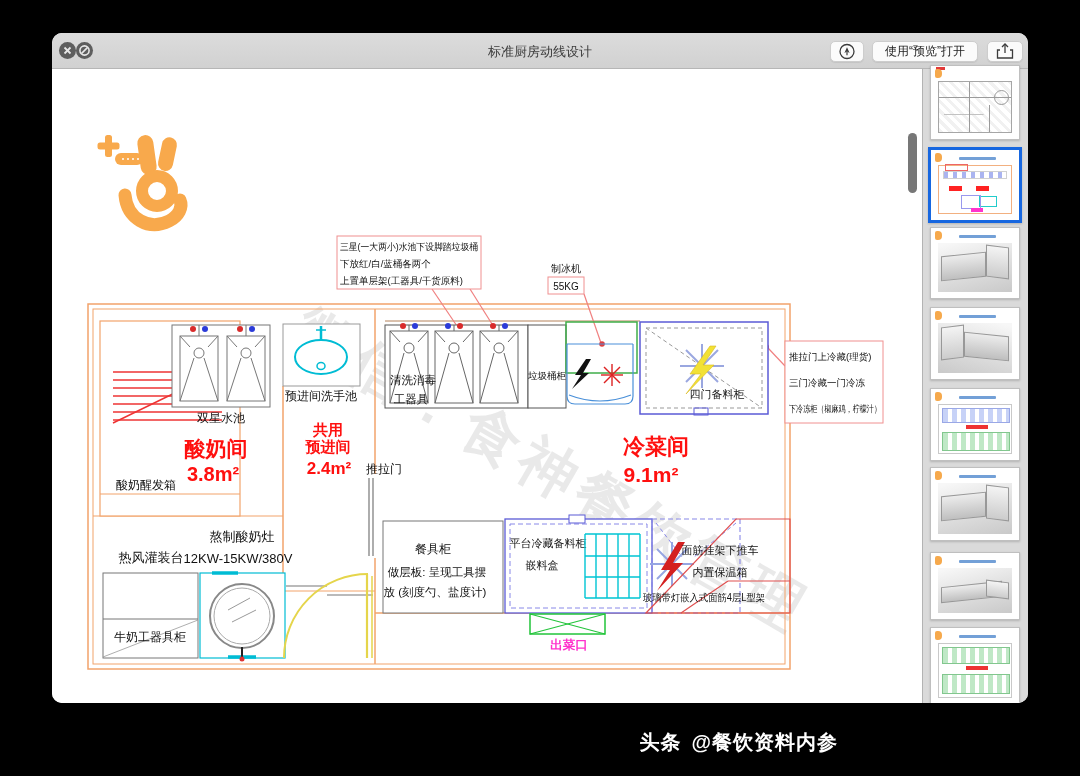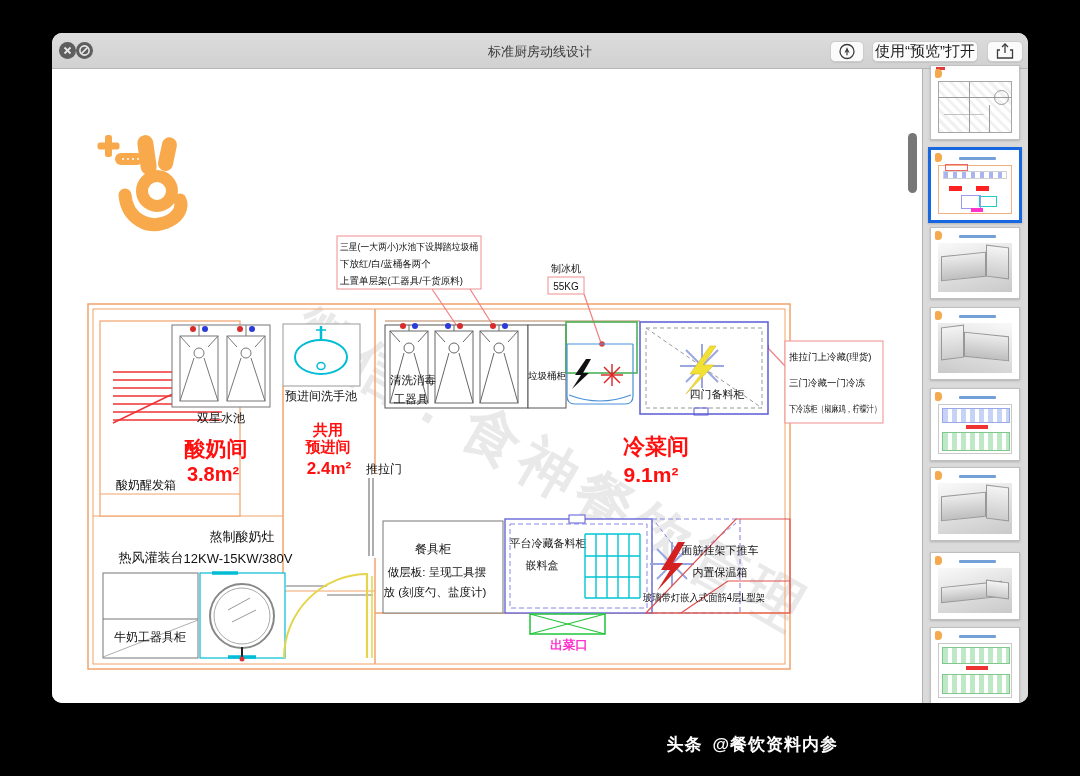--- a/index.html
+++ b/index.html
@@ -11,21 +11,21 @@
   .titlebar{position:absolute;left:0;top:0;width:100%;height:35px;
     background:linear-gradient(#dcdcdc,#d1d1d1);border-bottom:1px solid #b6b6b6;}
   .tb-circle{position:absolute;top:9px;width:17px;height:17px;border-radius:50%;background:#5e5e5e;cursor:pointer;}
   .tb-circle svg{position:absolute;left:0;top:0;}
   .tb-c1{left:7px;} .tb-c2{left:24px;}
   .tb-title{position:absolute;left:0;top:10px;width:100%;text-align:center;
     font-size:13px;color:#3b3b3b;}
   .tb-btn{position:absolute;top:8px;height:21px;background:#fbfbfb;border:1px solid #cdcdcd;
     border-radius:5px;box-shadow:0 1px 1px rgba(0,0,0,.07);padding:0;cursor:pointer;}
   .btn-markup{left:778px;width:34px;}
-  .btn-open{left:820px;width:106px;font-size:15px;color:#1c1c1c;font-family:"Liberation Sans",sans-serif;}
+  .btn-open{left:820px;width:106px;font-size:12px;color:#1c1c1c;font-family:"Liberation Sans",sans-serif;}
   .btn-share{left:935px;width:36px;}
   
   .content{position:absolute;left:0;top:36px;width:870px;height:634px;background:#fff;overflow:hidden;}
   .page-title{position:absolute;left:0;top:87px;width:862px;text-align:center;
     font-size:28px;font-weight:bold;font-style:italic;color:#5fb3d6;letter-spacing:2px;}
   .logo{position:absolute;left:43px;top:64px;}
   .wm-diag{position:absolute;left:265px;top:222px;transform:rotate(30deg);transform-origin:left top;
     font-size:58px;font-weight:bold;letter-spacing:7px;color:rgba(120,120,120,0.16);white-space:nowrap;pointer-events:none;}
   .plan-svg{position:absolute;left:28px;top:157px;}
   
@@ -64,21 +64,21 @@
   .c-bl{position:absolute;left:30%;top:62%;width:18px;height:12px;border:1px solid #99e;}
   .c-m{position:absolute;left:44%;bottom:2%;width:12px;height:4px;background:#f3c;}
   .art-color{border:1px solid #c9c9c9;}
   .art-color::before{content:"";position:absolute;left:4%;top:6%;width:92%;height:28%;
     background:repeating-linear-gradient(90deg,#c7d2f7 0 5px,#fff 5px 9px);border:1px solid #9aa8e6;}
   .art-color::after{content:"";position:absolute;left:4%;bottom:5%;width:92%;height:34%;
     background:repeating-linear-gradient(90deg,#bfe8c6 0 5px,#fff 5px 9px);border:1px solid #82c78e;}
   .art-color .c-red{position:absolute;left:38%;top:42%;width:22px;height:4px;background:#e33;}
   .art-color.greens::before{background:repeating-linear-gradient(90deg,#bfe8c6 0 5px,#fff 5px 9px);border-color:#82c78e;}
   
-  .credit{position:absolute;right:38px;bottom:20px;color:#fff;font-size:17px;font-weight:bold;letter-spacing:1px;}
+  .credit{position:absolute;right:38px;bottom:20px;color:#fff;font-size:20px;font-weight:bold;letter-spacing:1px;}
   .credit .brand{margin-right:10px;}
   text{font-family:"Liberation Sans",sans-serif;}
 </style>
 </head>
 <body>
 
 <div class="stage">
   <div class="window">
 
     <div class="titlebar">

